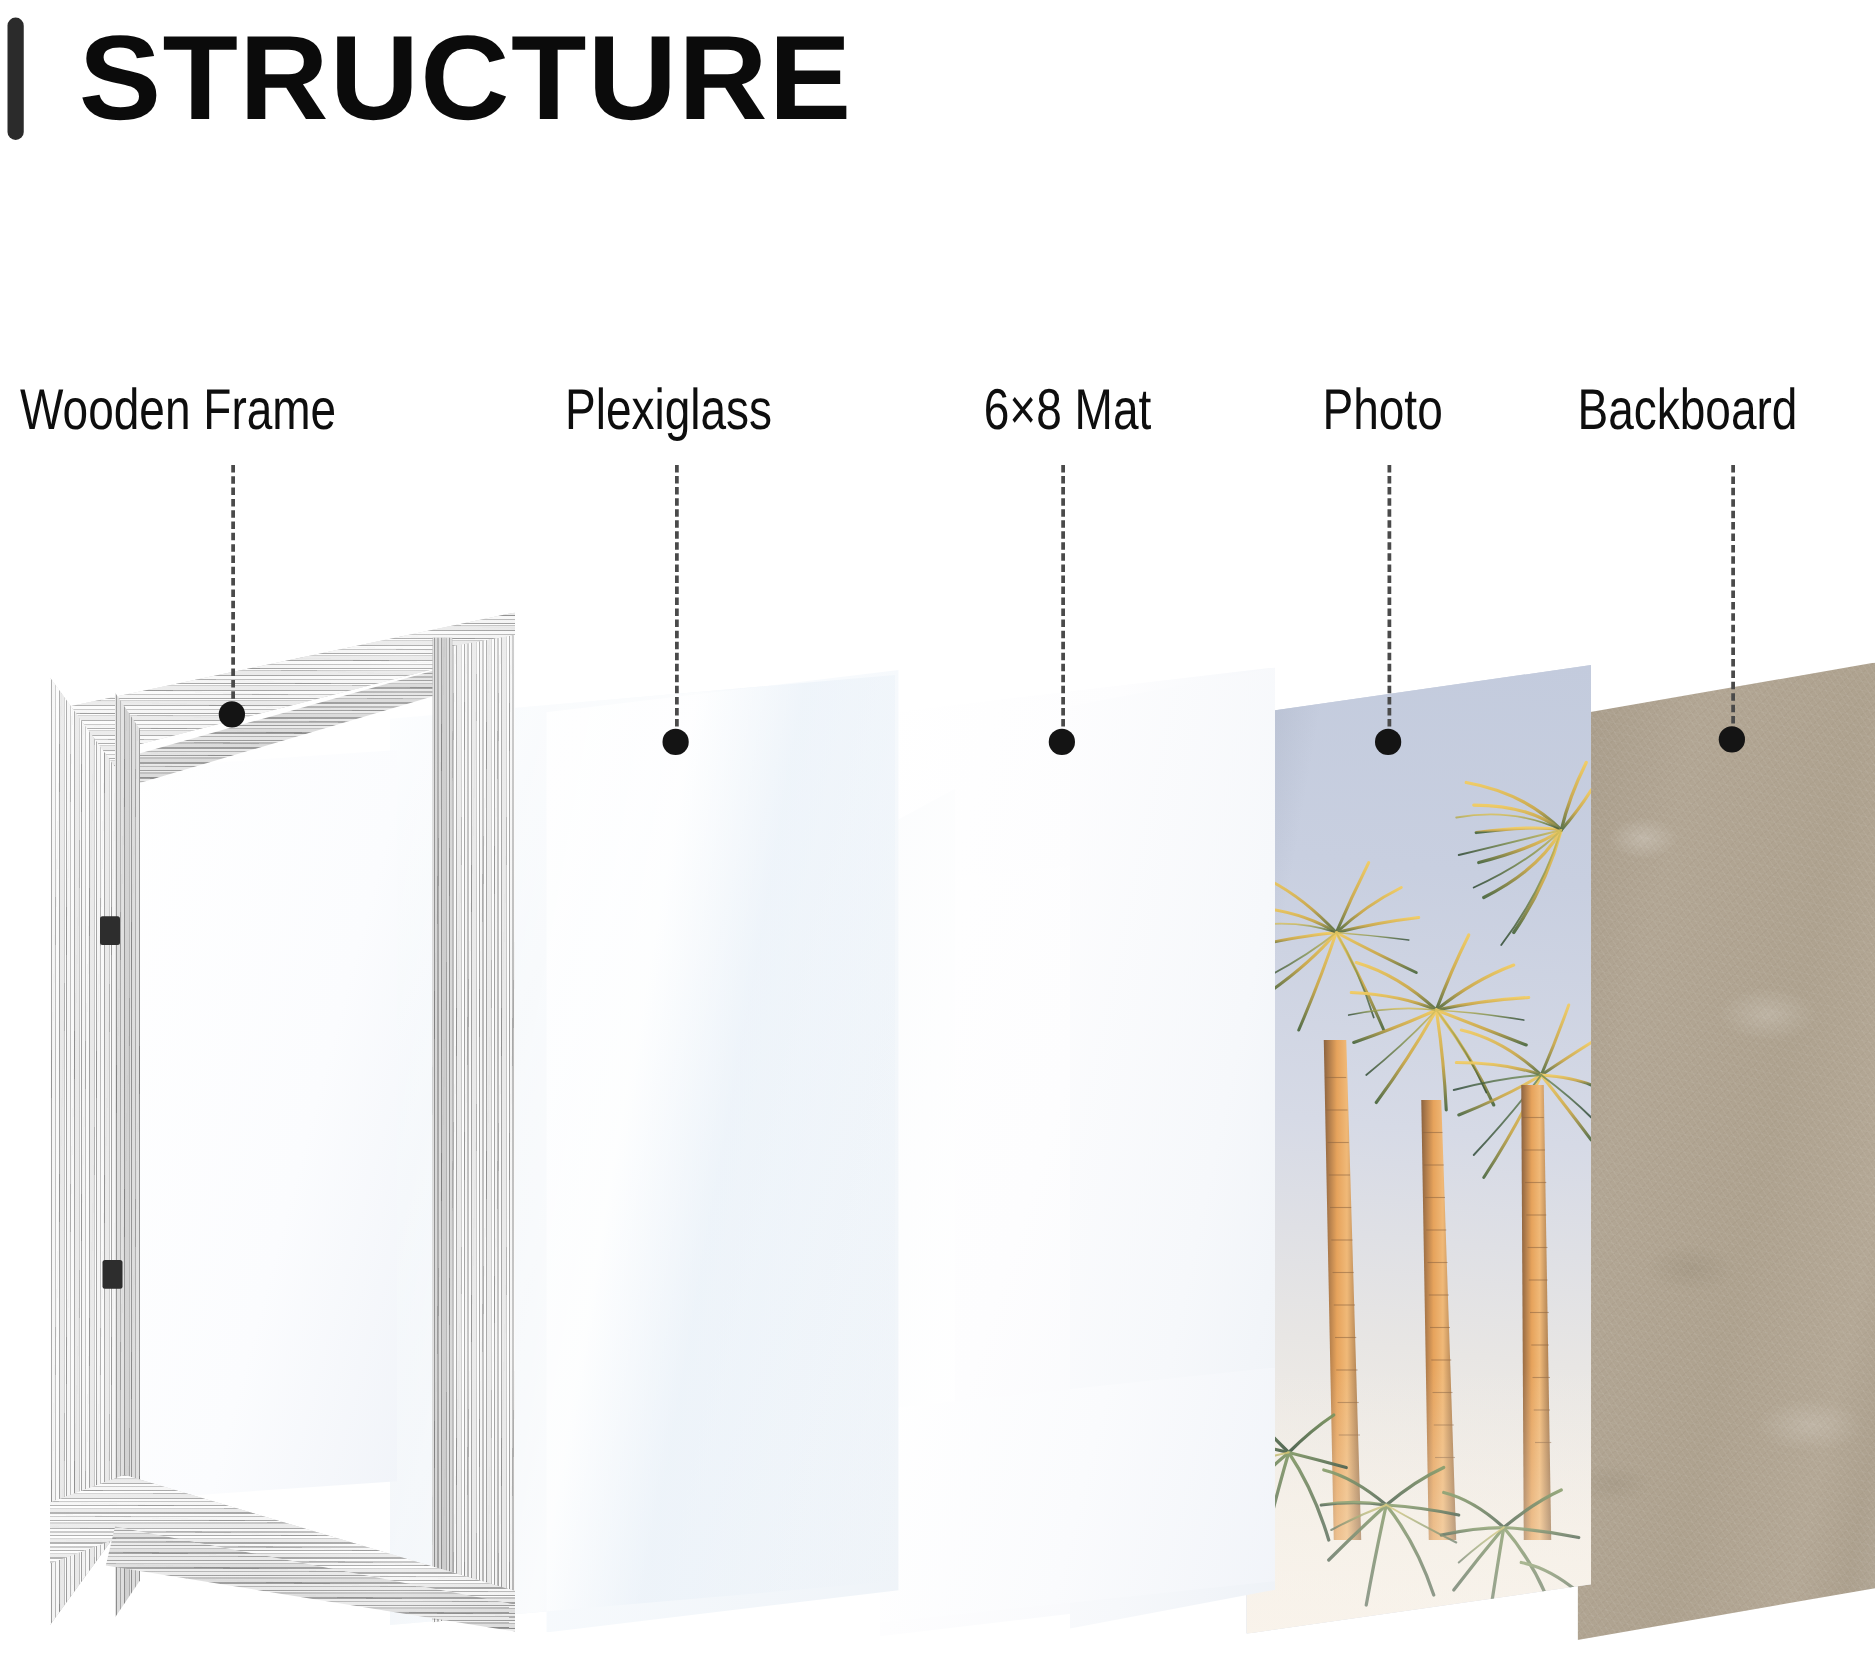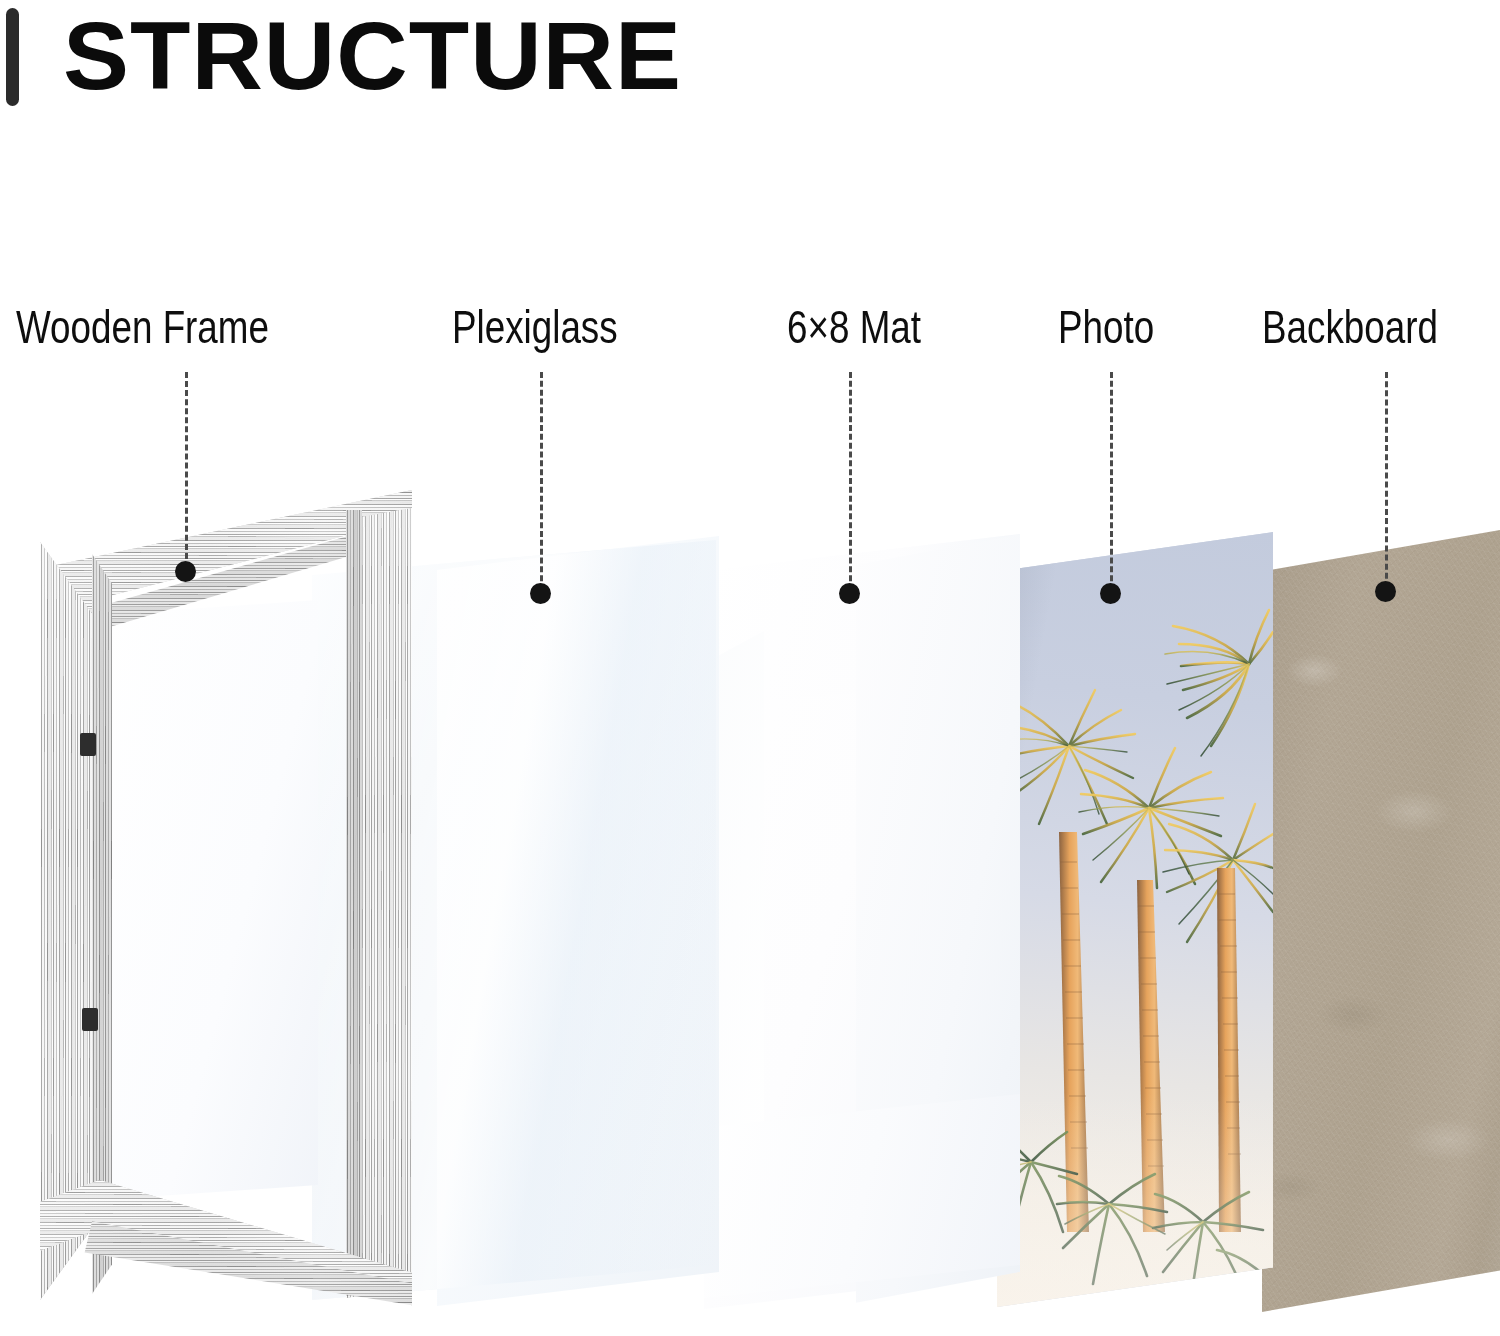--- a/index.html
+++ b/index.html
@@ -3,21 +3,21 @@
 <meta charset="utf-8">
 <style>
   html,body{margin:0;padding:0;background:#ffffff;}
   body{
     width:1500px;height:1336px;position:relative;overflow:hidden;
     font-family:"Liberation Sans","DejaVu Sans",sans-serif;
     -webkit-font-smoothing:antialiased;
   }
 
   
-  #title-row{position:absolute;left:0;top:8px;height:110px;display:flex;}
+  #title-row{position:absolute;left:0;top:8px;height:110px;display:flex;align-items:center;}
   #title-bar{width:13px;height:98px;background:#2b2b2b;border-radius:7px;margin-left:6px;}
   #title-text{
     margin-left:44px;font-size:96px;font-weight:bold;color:#0b0b0b;
     letter-spacing:1px;line-height:1;
     transform:scaleX(1.03);transform-origin:left center;
     font-family:"Liberation Sans","DejaVu Sans",sans-serif;
   }
 
   
   .lbl{

